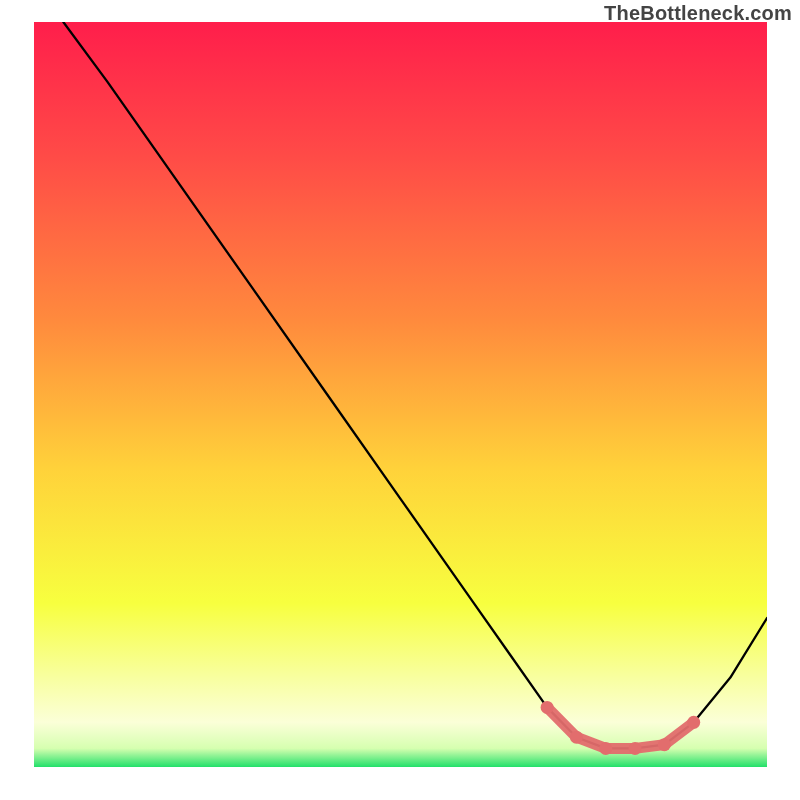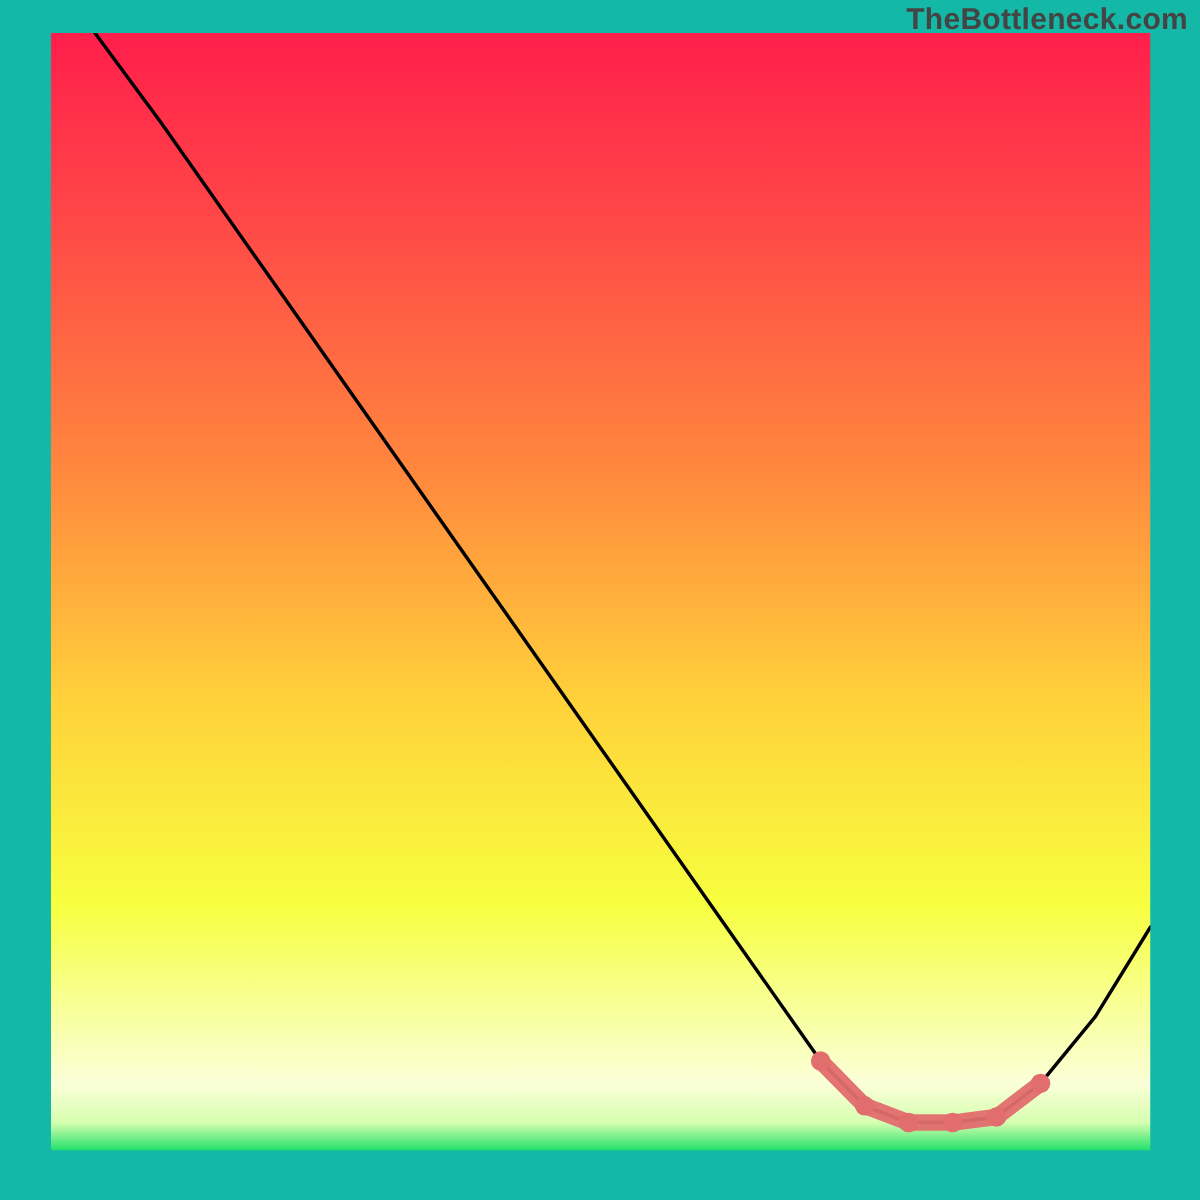--- a/index.html
+++ b/index.html
@@ -8,21 +8,21 @@
     width: 800px;
     height: 800px;
     background: #000;
     overflow: hidden;
     font-family: Arial, Helvetica, sans-serif;
   }
   .chart-outer {
     position: relative;
     width: 800px;
     height: 800px;
-    background: #14b8a6;
+    background: #ffffff;
   }
   .watermark {
     position: absolute;
     top: 2px;
     right: 8px;
     color: #444;
     font-size: 20px;
     font-weight: 600;
     letter-spacing: 0.2px;
     z-index: 5;

